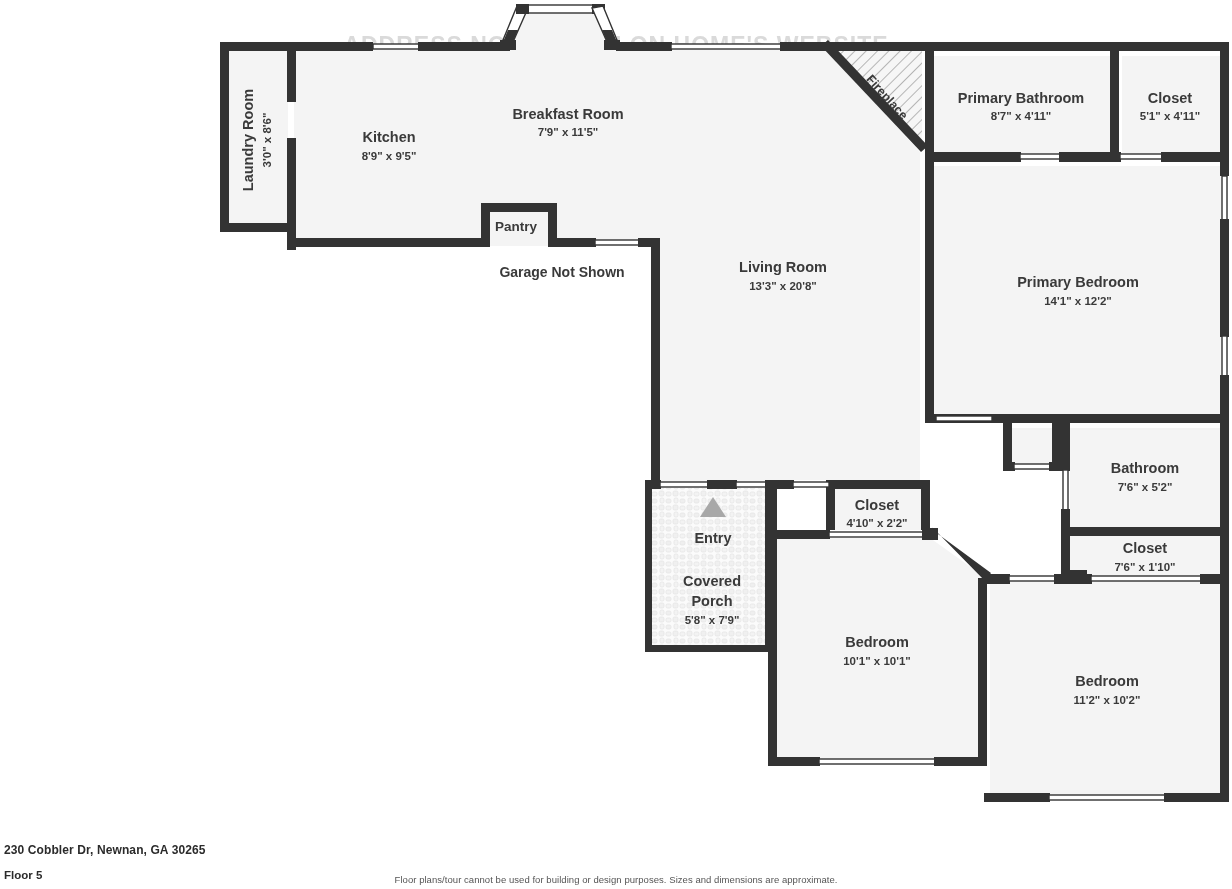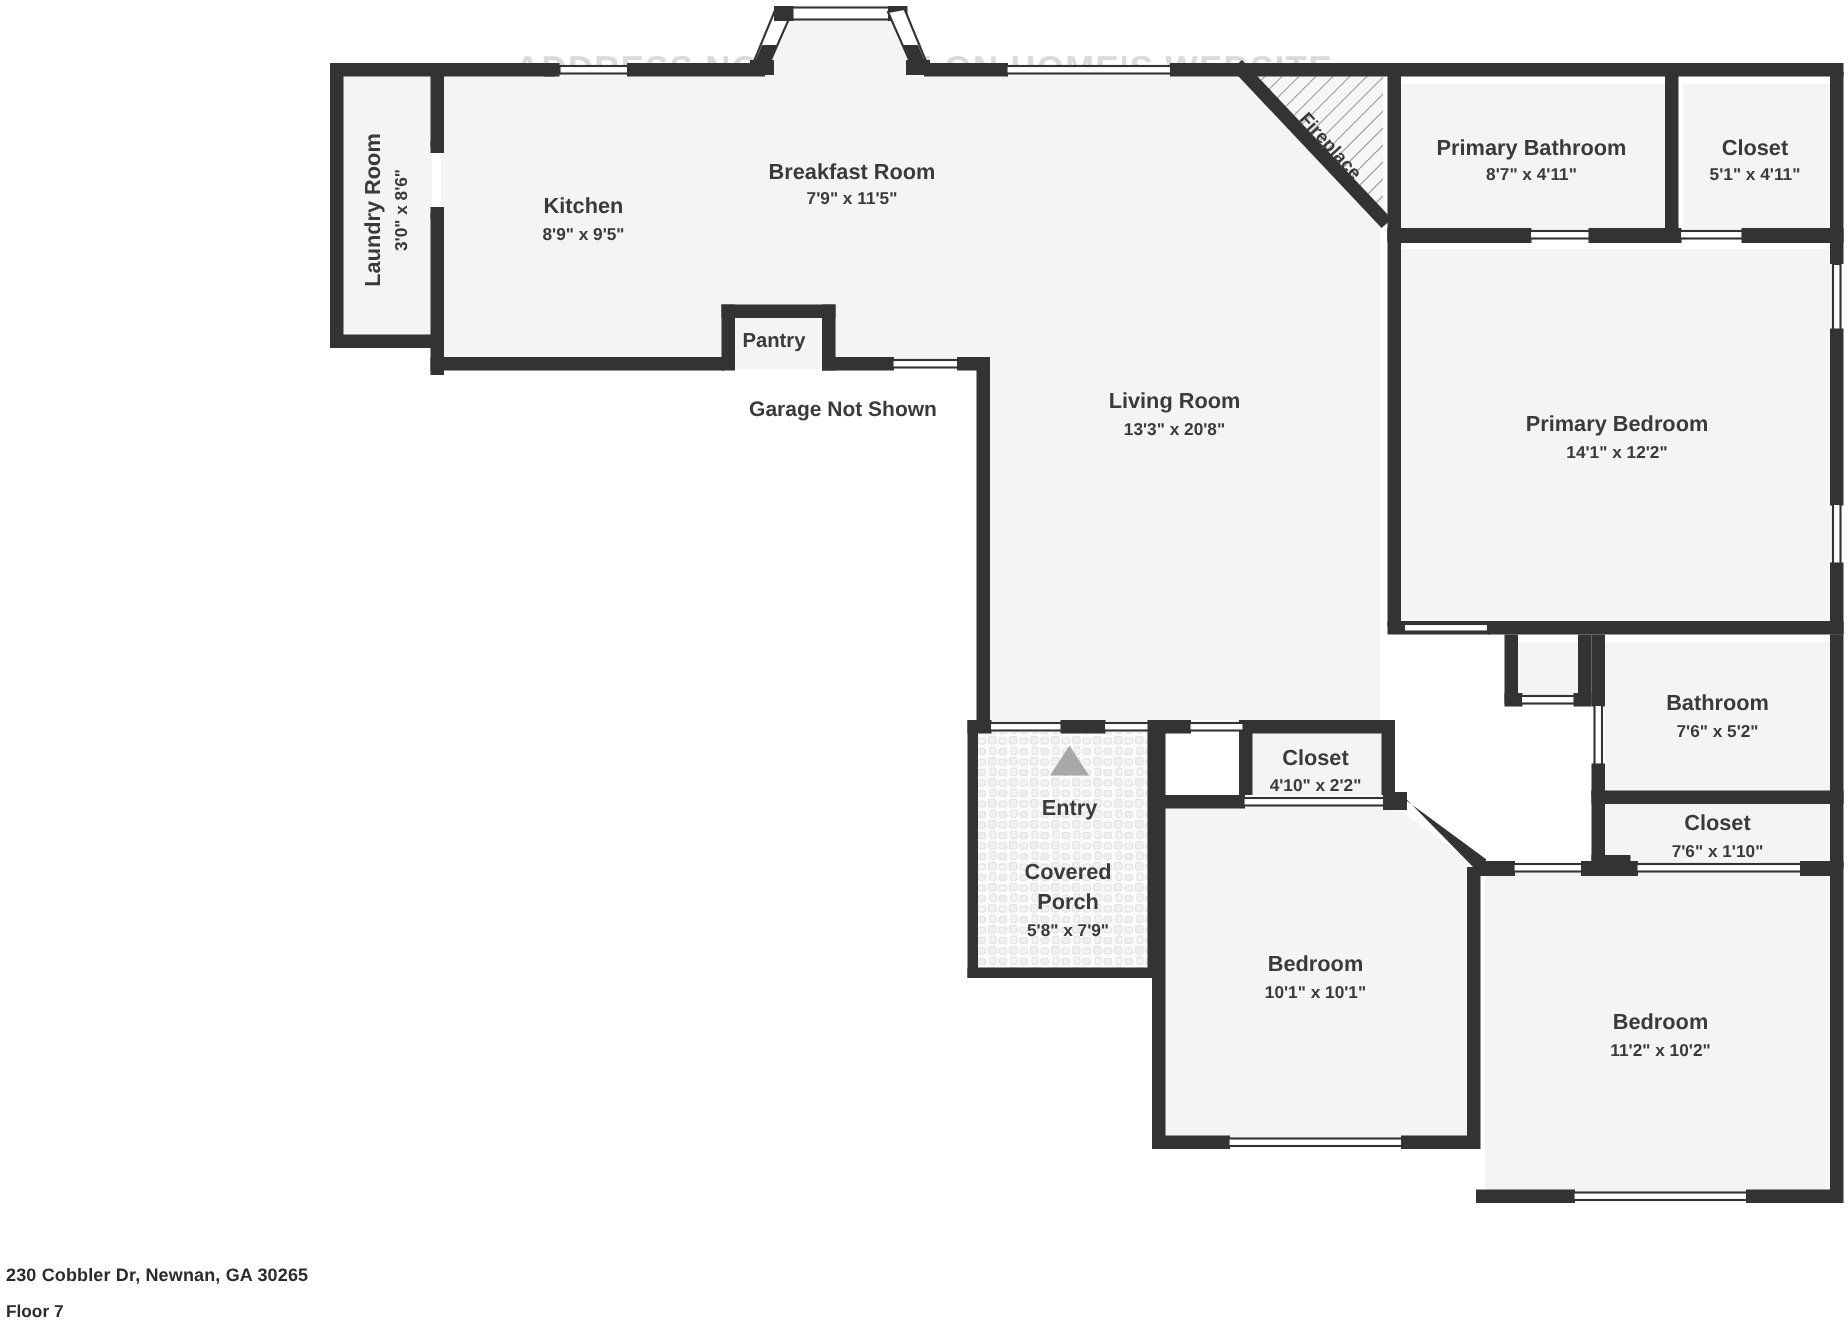--- a/index.html
+++ b/index.html
@@ -289,15 +289,16 @@
       <text class="rm-name" x="877" y="647" text-anchor="middle">Bedroom</text>
       <text class="rm-dim" x="877" y="665" text-anchor="middle">10'1" x 10'1"</text>
 
       <text class="rm-name" x="1107" y="686" text-anchor="middle">Bedroom</text>
       <text class="rm-dim" x="1107" y="704" text-anchor="middle">11'2" x 10'2"</text>
 
     </g>
   </svg>
 
   <div class="addr">230 Cobbler Dr, Newnan, GA 30265</div>
-  <div class="floor-label">Floor 7</div>
+  <div class="floor-label">Floor 5</div>
+  <div class="disclaimer">Floor plans/tour cannot be used for building or design purposes. Sizes and dimensions are approximate.</div>
 
 </div>
 
 </body></html>

